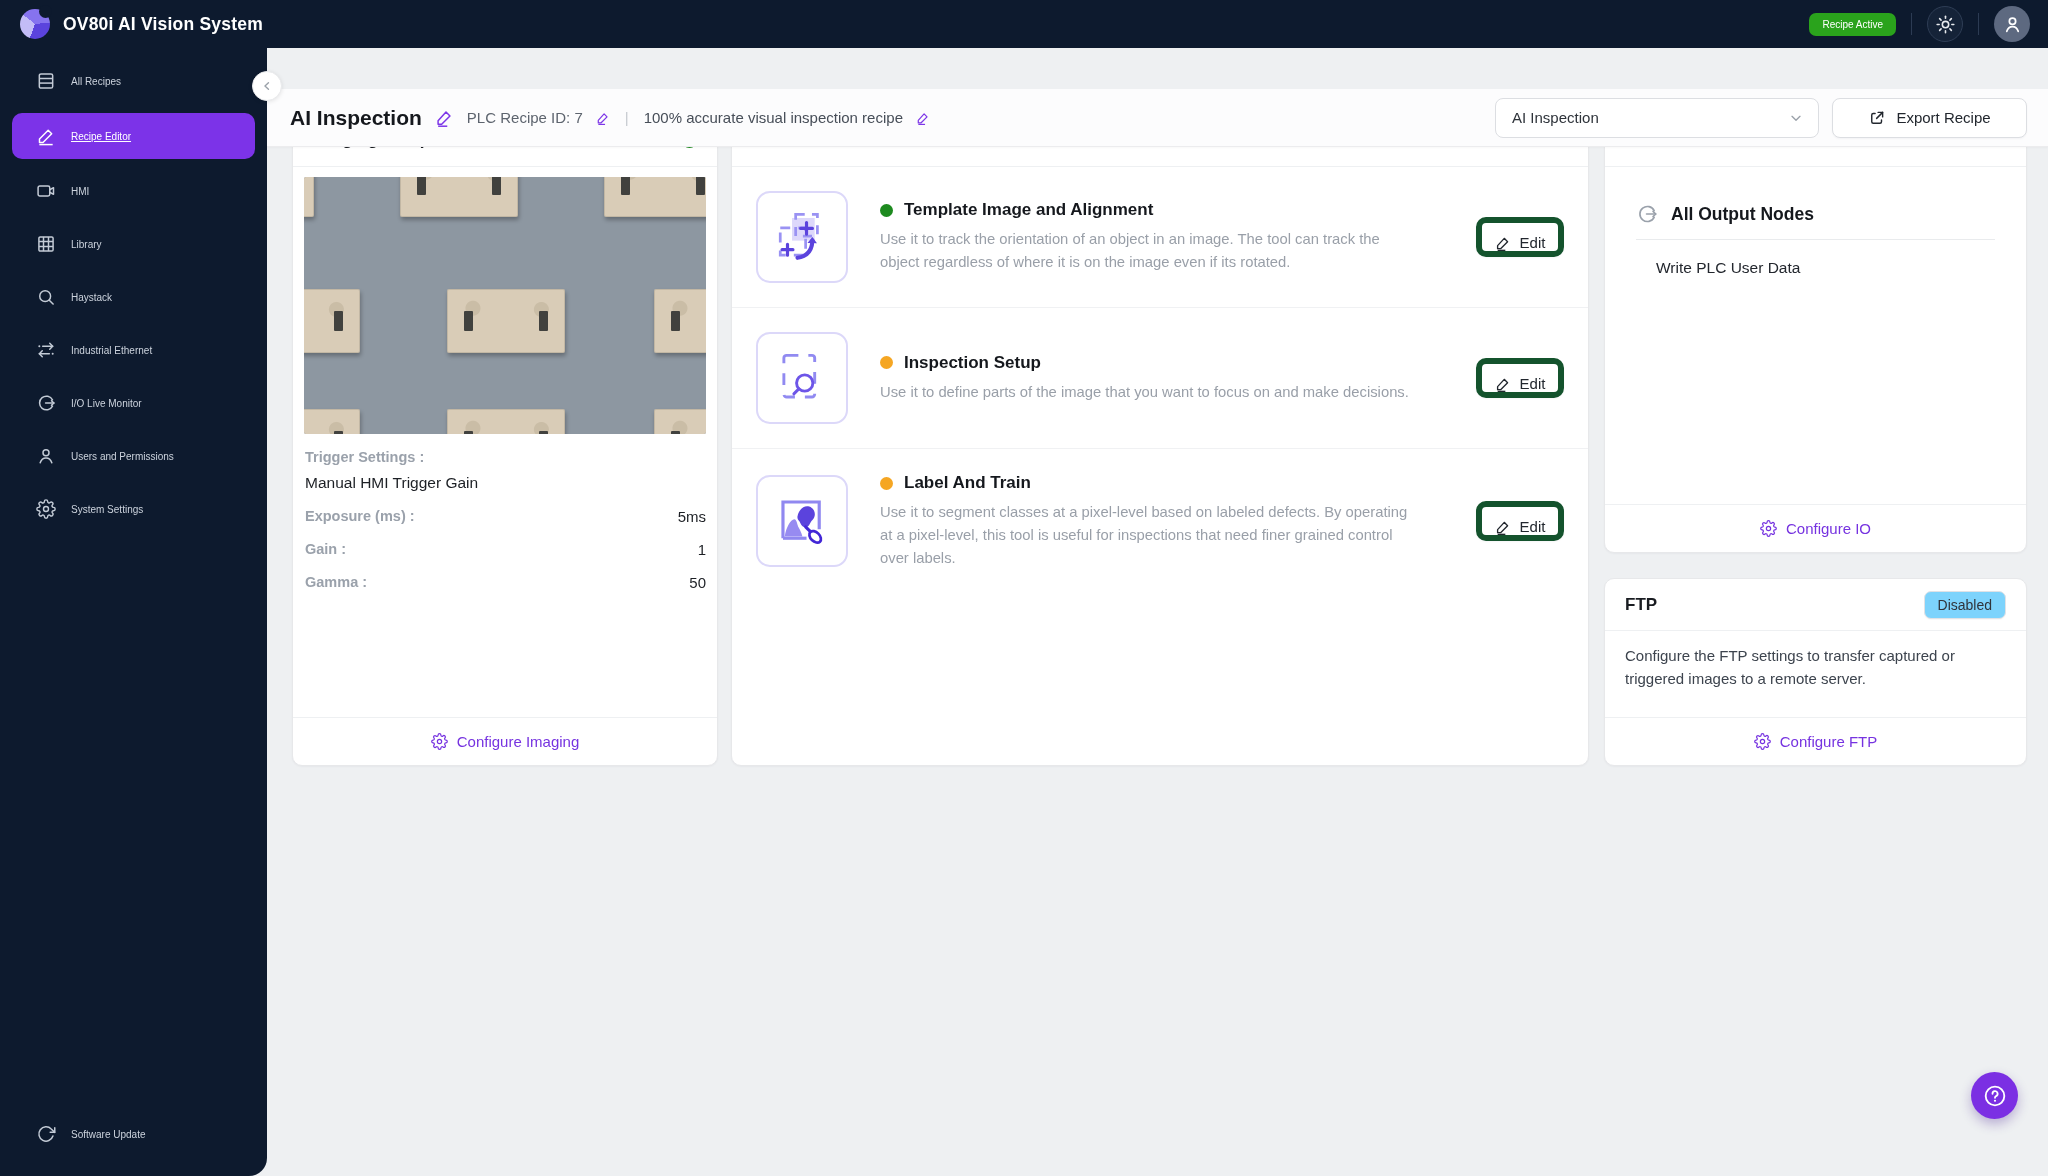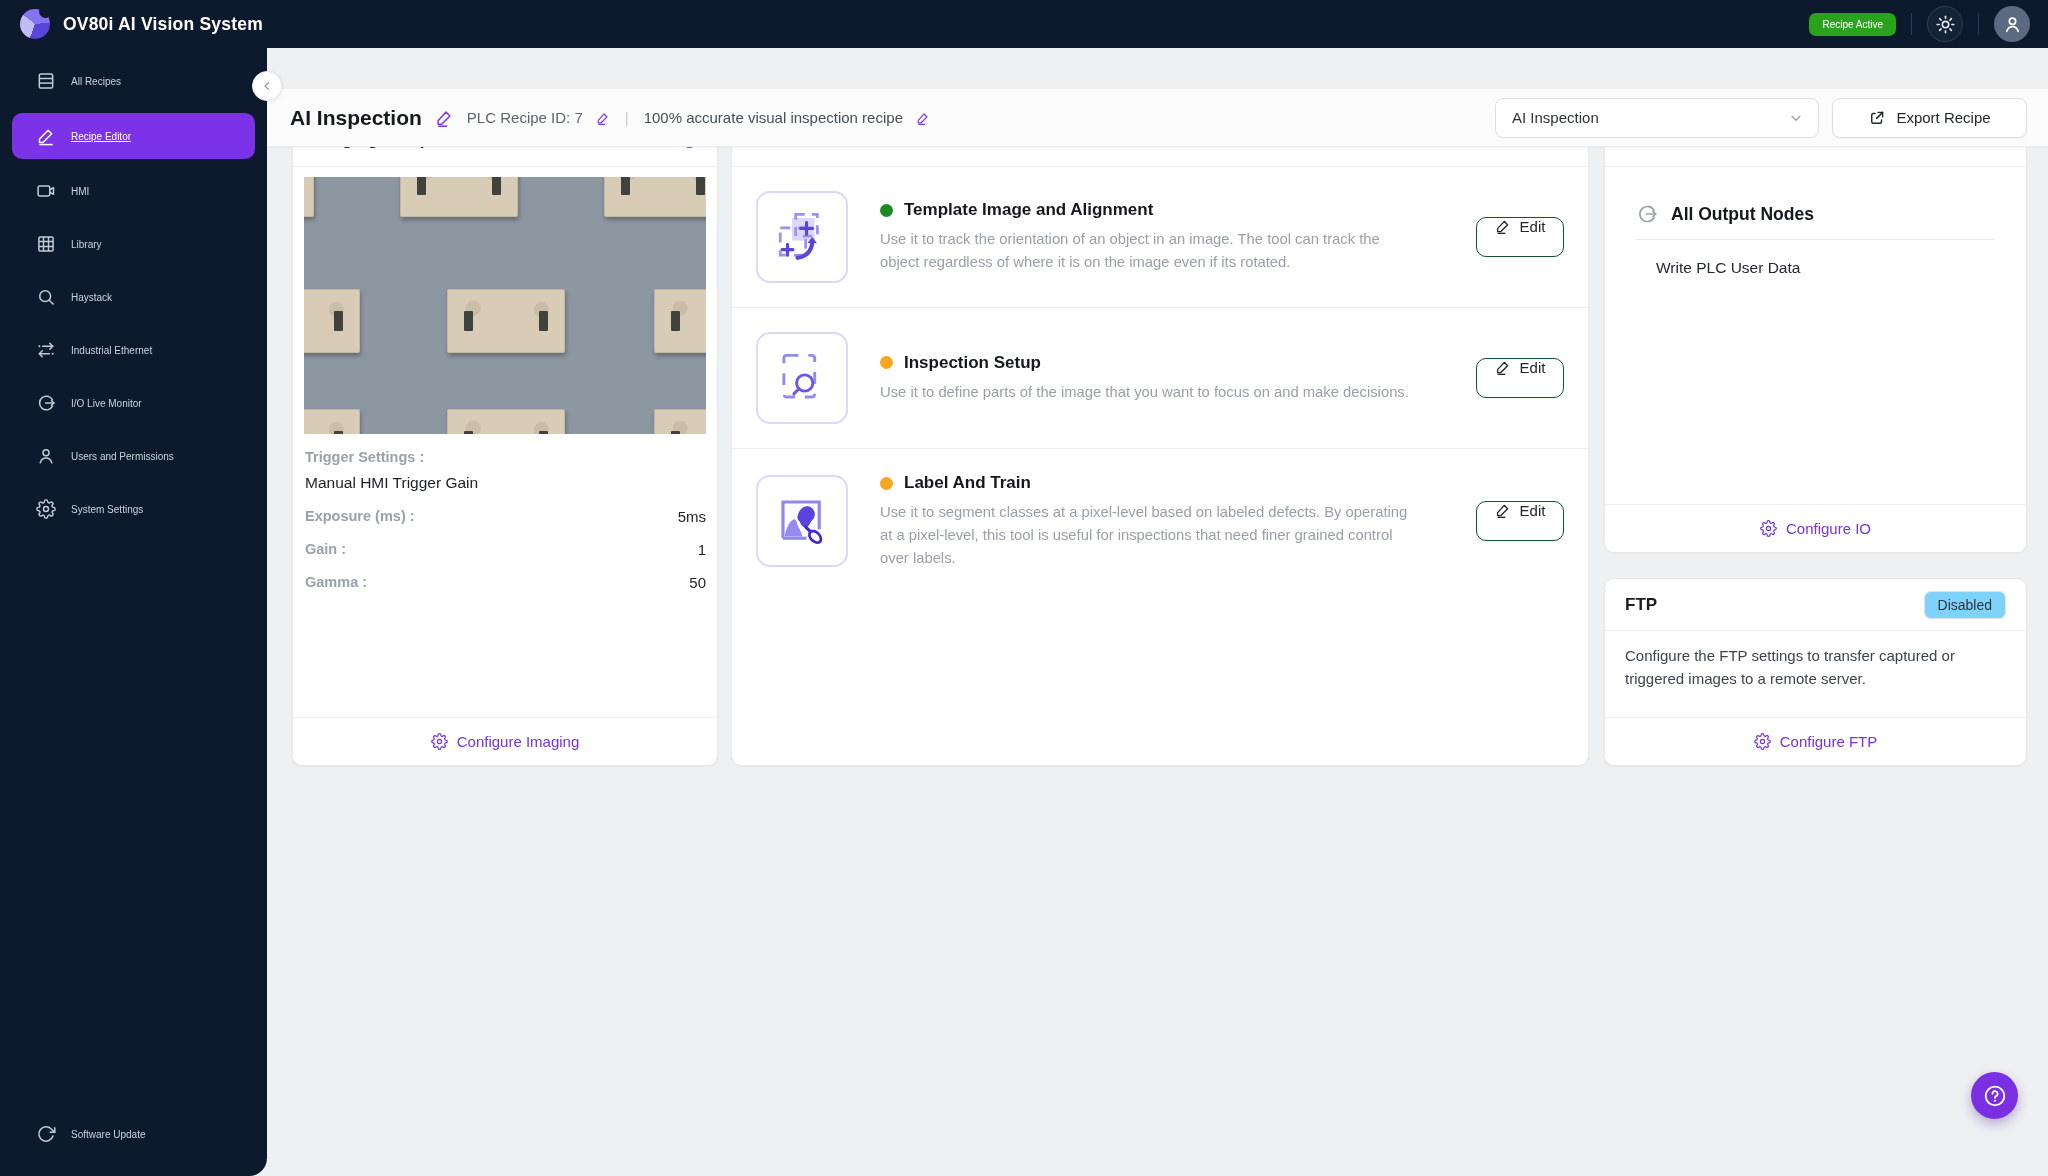--- a/index.html
+++ b/index.html
@@ -147,22 +147,22 @@
   .block-icon {
     width:92px; height:92px; flex:0 0 92px; border:2px solid #dcd8f9; border-radius:14px;
     display:flex; align-items:center; justify-content:center; background:#fff;
   }
   .block-main { flex:1; max-width:555px; }
   .block-titlerow { display:flex; align-items:center; gap:11px; }
   .dot-sm { width:13px; height:13px; border-radius:50%; flex:0 0 auto; }
   .block-title { font-size:17px; font-weight:700; color:#15181d; }
   .block-desc { margin-top:8px; font-size:14.8px; line-height:1.55; color:#999fa8; max-width:535px; }
   .edit-btn {
-    margin-left:auto; width:88px; height:40px; border:1px solid #14532d; border-radius:10px;
-    background:#fff; display:flex; align-items:flex-start; justify-content:center; gap:9px;
+    margin-left:auto; width:88px; height:40px; border:6px solid #14532d; border-radius:10px;
+    background:#fff; display:flex; align-items:flex-end; justify-content:center; gap:9px;
     font-size:15px; font-weight:500; color:#22272e; cursor:pointer;
     box-shadow:0 1px 2px rgba(16,24,40,.04);
   }
 
   
   .io-section { padding:36px 31px 0; }
   .io-header { display:flex; align-items:center; gap:13px; color:#9aa1ab; }
   .io-title { font-size:17.5px; font-weight:700; color:#15181d; }
   .io-underline { border-bottom:1px solid #e9ebed; margin-top:14px; }
   .io-node { font-size:15.5px; color:#23272e; margin:19px 0 0 20px; }

